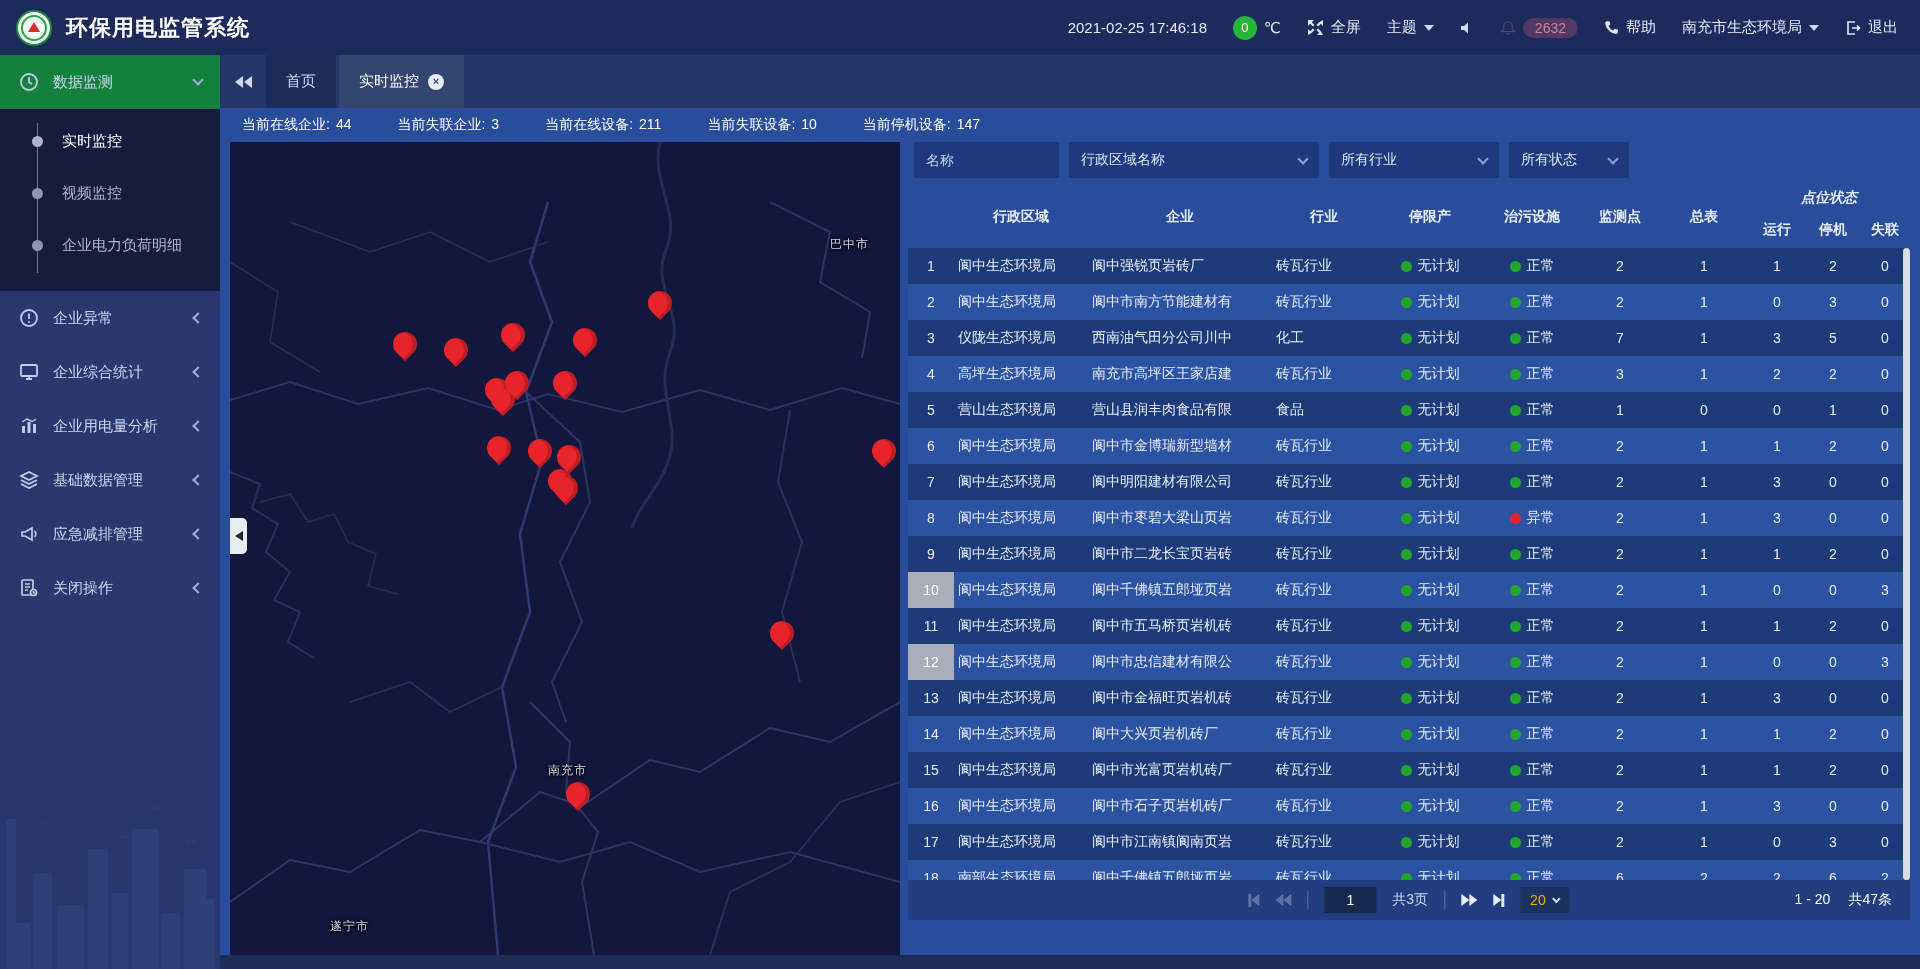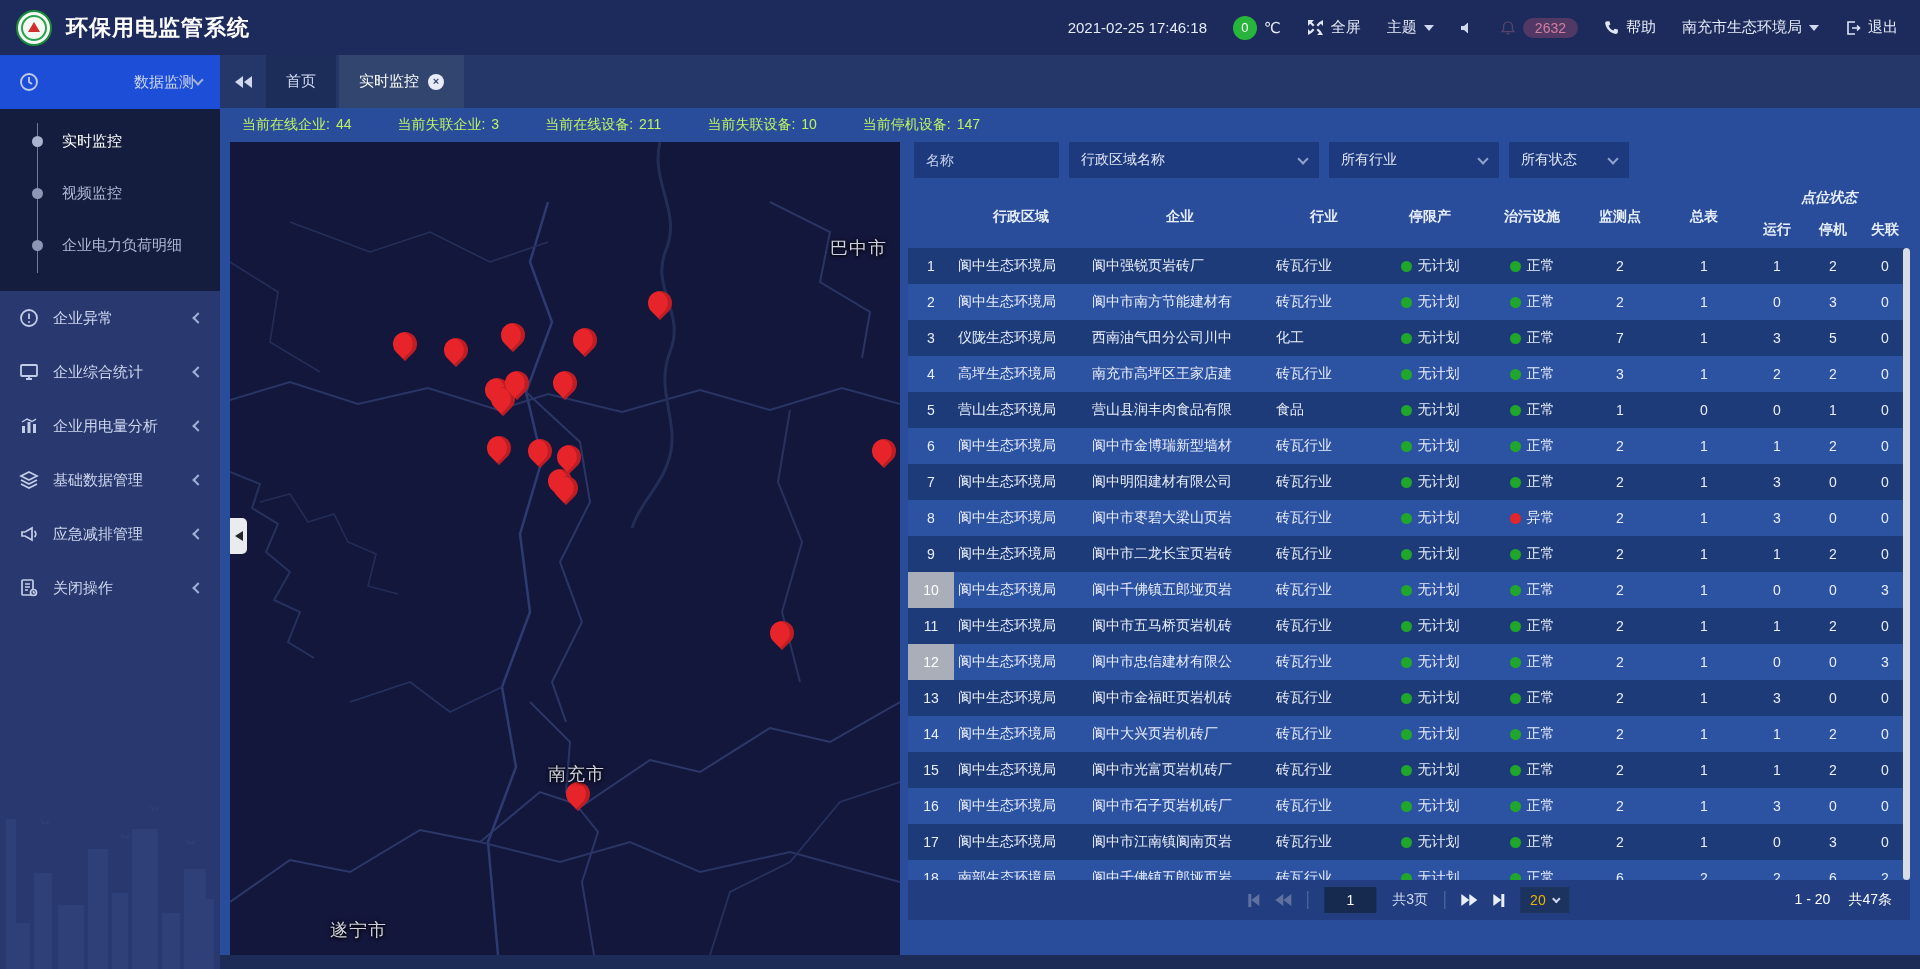--- a/index.html
+++ b/index.html
@@ -24,21 +24,21 @@
   .badge-pill { background:rgba(220,90,130,.28); color:rgba(255,150,175,.75); border-radius:12px;
     padding:2px 12px; font-size:14px; }
   .bell-dim { opacity:.35; }
   .caret-down { width:0; height:0; border-left:5px solid transparent; border-right:5px solid transparent;
     border-top:6px solid #cfd8ee; display:inline-block; }
   .hicon svg { display:block; }
 
   
   .sidebar { position:absolute; top:55px; left:0; width:220px; height:914px; background:#29396f; overflow:hidden; }
   .nav-item { height:54px; display:flex; align-items:center; padding:0 18px; color:#cdd6ee; font-size:15px; cursor:pointer; }
-  .nav-item.group-open { background:#1d4ed8;text-align:right; }
+  .nav-item.group-open { background:#15803d; }
   .nav-item .nico { width:22px; height:22px; margin-right:13px; display:flex; align-items:center; justify-content:center; color:#c3cde8; }
   .nav-item .nico svg { display:block; }
   .nav-label { flex:1; }
   .chev { width:8px; height:8px; border-right:2px solid #9fb0d8; border-bottom:2px solid #9fb0d8; display:inline-block; }
   .chev.down { transform:rotate(45deg); margin-top:-4px; }
   .chev.left { transform:rotate(135deg); }
   .submenu { background:#141d3d; padding:6px 0 20px 0; position:relative; }
   .submenu .rail { position:absolute; left:37px; top:14px; bottom:18px; width:1px; background:#717b99; }
   .sub-item { position:relative; height:52px; display:flex; align-items:center; padding-left:62px; color:#aeb9d6; font-size:15px; cursor:pointer; }
   .sub-item .dot { position:absolute; left:32px; width:11px; height:11px; border-radius:50%; background:#8d97b5; }
@@ -59,31 +59,31 @@
   .tri.r { border-left:8px solid currentColor; }
   .dtri .tri + .tri { margin-left:1px; }
   .tab { display:flex; align-items:center; gap:9px; padding:0 20px; font-size:15px; margin-right:3px; cursor:pointer;
     background:#1d2d5a; color:#d3dcf2; }
   .tab.active { background:#31456f; color:#fff; }
   .tab-close { width:16px; height:16px; border-radius:50%; background:#e8ecf6; color:#31456f; font-size:11px; line-height:15px;
     text-align:center; font-weight:bold; }
   .tabbar-right { margin-left:auto; display:flex; align-items:center; gap:26px; padding-right:24px; font-size:15px; }
 
   .content { position:absolute; top:53px; left:0; width:1700px; height:847px; background:#2a4d9b; padding:0 10px; }
-  .statsbar { height:34px; display:flex; align-items:center; gap:46px; color:#bef264; font-size:14px; padding-left:12px; }
+  .statsbar { height:34px; display:flex; align-items:center; gap:46px; color:#ffffff; font-size:14px; padding-left:12px; }
   .stat { display:flex; gap:6px; }
 
   .content-row { display:flex; gap:8px; height:813px; }
 
   
   .map { position:relative; width:670px; height:813px; background:#14173c; overflow:hidden; flex:0 0 auto; }
   .map svg.roads { position:absolute; inset:0; }
   .pin { position:absolute; width:24px; height:24px; background:#e8242b; border-radius:50% 50% 50% 0;
     transform:rotate(-45deg); box-shadow:inset -3px -3px 0 rgba(0,0,0,.18); cursor:pointer; }
-  .map-label { position:absolute; color:#cdd2de; font-size:18px; text-shadow:0 1px 3px #000, 0 0 4px #000; letter-spacing:1px; }
+  .map-label { position:absolute; color:#cdd2de; font-size:12px; text-shadow:0 1px 3px #000, 0 0 4px #000; letter-spacing:1px; }
   .collapse-chip { position:absolute; left:0; top:376px; width:17px; height:36px; background:#e9ebef;
     border-radius:0 5px 5px 0; display:flex; align-items:center; justify-content:center; cursor:pointer; z-index:5; }
   .collapse-chip .tri.l { border-right-color:#20252e; border-top-width:5px; border-bottom-width:5px; }
 
   
   .panel { flex:1; display:flex; flex-direction:column; min-width:0; position:relative; }
   .filters { display:flex; gap:10px; padding:0 0 8px 6px; }
   .f-input { width:145px; height:36px; background:#1e3a7e; border:none; outline:none; color:#dfe6f7;
     font-size:14px; padding:0 12px; font-family:inherit; }
   .f-input::placeholder { color:#c5cfea; opacity:1; }

